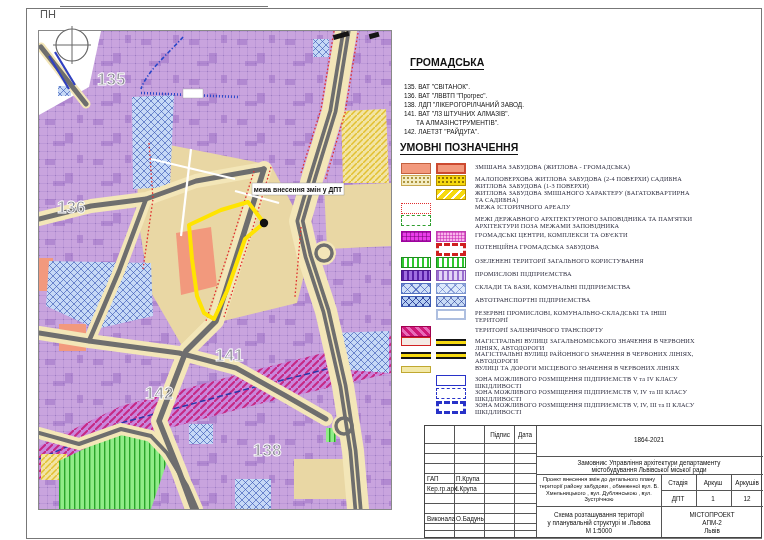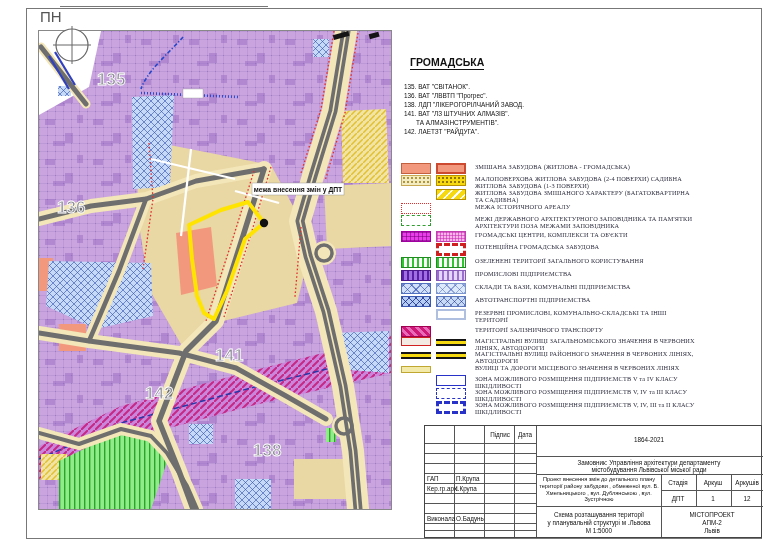--- a/index.html
+++ b/index.html
@@ -5,21 +5,21 @@
   html,body{margin:0;padding:0;background:#fff;}
   #sheet{position:relative;width:764px;height:540px;background:#ffffff;overflow:hidden;
          font-family:"Liberation Sans",sans-serif;color:#111;}
   .abs{position:absolute;}
   #frame{left:26px;top:8px;width:734px;height:529px;border:1px solid #777;}
   #title-box{left:268px;top:6px;width:492px;height:33px;border:1px solid #555;background:#fff;
              display:flex;flex-direction:column;justify-content:center;align-items:flex-end;padding-right:6px;box-sizing:border-box;}
   #title-box .t1{font-size:12px;font-weight:700;letter-spacing:.2px;white-space:nowrap;}
   #title-box .t2{font-size:12px;font-weight:700;}
   #title-ext{left:60px;top:6px;width:208px;height:0;border-top:1px solid #777;}
-  #north-label{left:40px;top:8px;font-size:15px;color:#555;}
+  #north-label{left:40px;top:8px;font-size:11px;color:#555;}
   #map-box{left:38px;top:30px;width:352px;height:478px;border:1px solid #888;background:#d946ef;}
   
   #expl-head{left:410px;top:56px;font-size:10.5px;font-weight:700;border-bottom:1.5px solid #111;padding-bottom:1px;}
   .expl-item{left:404px;font-size:6.4px;line-height:9px;white-space:nowrap;}
   .expl-item.ind{left:416px;}
   #leg-head{left:400px;top:141px;font-size:10.5px;font-weight:700;border-bottom:1.5px solid #111;padding-bottom:1px;}
   .leg-row{position:absolute;left:398px;width:364px;height:14px;}
   .leg-row .txt{position:absolute;left:77px;top:1px;width:220px;
       font-family:"Liberation Serif",serif;font-size:6.3px;line-height:6.8px;color:#2e2e40;letter-spacing:.15px;}
   .sw{position:absolute;top:0;width:30px;height:11px;box-sizing:border-box;}
@@ -201,20 +201,21 @@
   </svg>
 
   <div class="abs" id="expl-head">ГРОМАДСЬКА</div>
   <div class="abs expl-item" style="top:82px">135. ВАТ "СВІТАНОК".</div>
   <div class="abs expl-item" style="top:91px">136. ВАТ "ЛВВТП "Прогрес".</div>
   <div class="abs expl-item" style="top:100px">138. ЛДП "ЛІКЕРОГОРІЛЧАНИЙ ЗАВОД.</div>
   <div class="abs expl-item" style="top:109px">141. ВАТ "ЛЗ ШТУЧНИХ АЛМАЗІВ".</div>
   <div class="abs expl-item ind" style="top:118px">ТА АЛМАЗІНСТРУМЕНТІВ".</div>
   <div class="abs expl-item" style="top:127px">142. ЛАЕТЗТ "РАЙДУГА".</div>
 
+  <div class="abs" id="leg-head">УМОВНІ ПОЗНАЧЕННЯ</div>
 
   <div class="leg-row" style="top:163px">
     <div class="sw c1 p-salmon"></div>
     <div class="sw c2 p-salmon-o"></div>
     <div class="txt">ЗМІШАНА ЗАБУДОВА (ЖИТЛОВА - ГРОМАДСЬКА)</div>
   </div>
   <div class="leg-row" style="top:175px">
     <div class="sw c1 p-cream-dots"></div>
     <div class="sw c2 p-yellow-dots"></div>
     <div class="txt">МАЛОПОВЕРХОВА ЖИТЛОВА ЗАБУДОВА (2-4 ПОВЕРХИ) САДИБНА ЖИТЛОВА ЗАБУДОВА (1-3 ПОВЕРХИ)</div>

